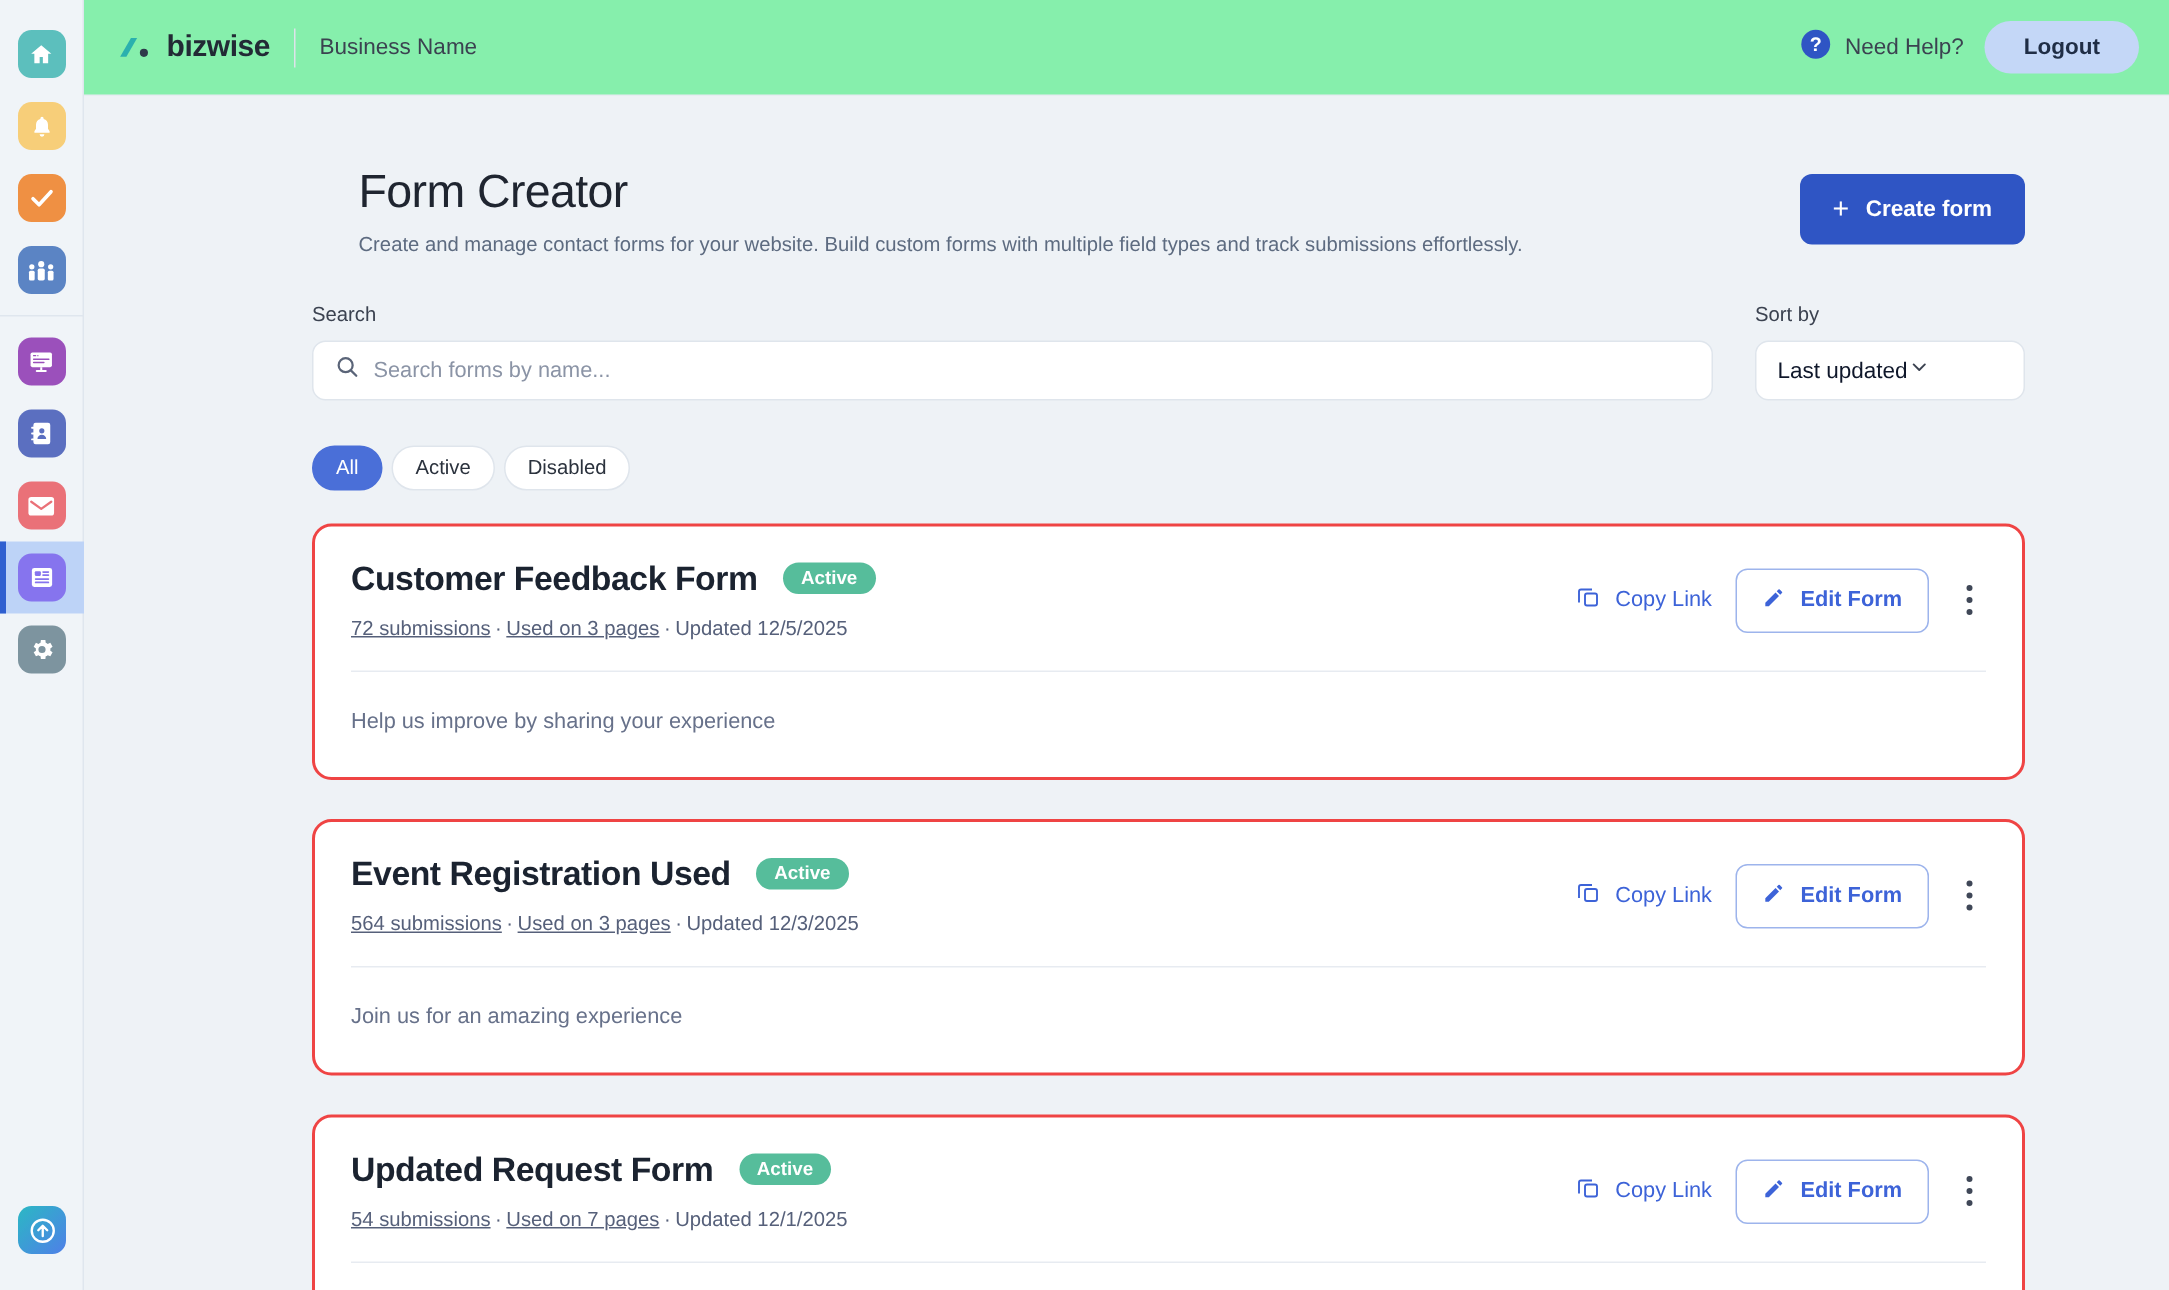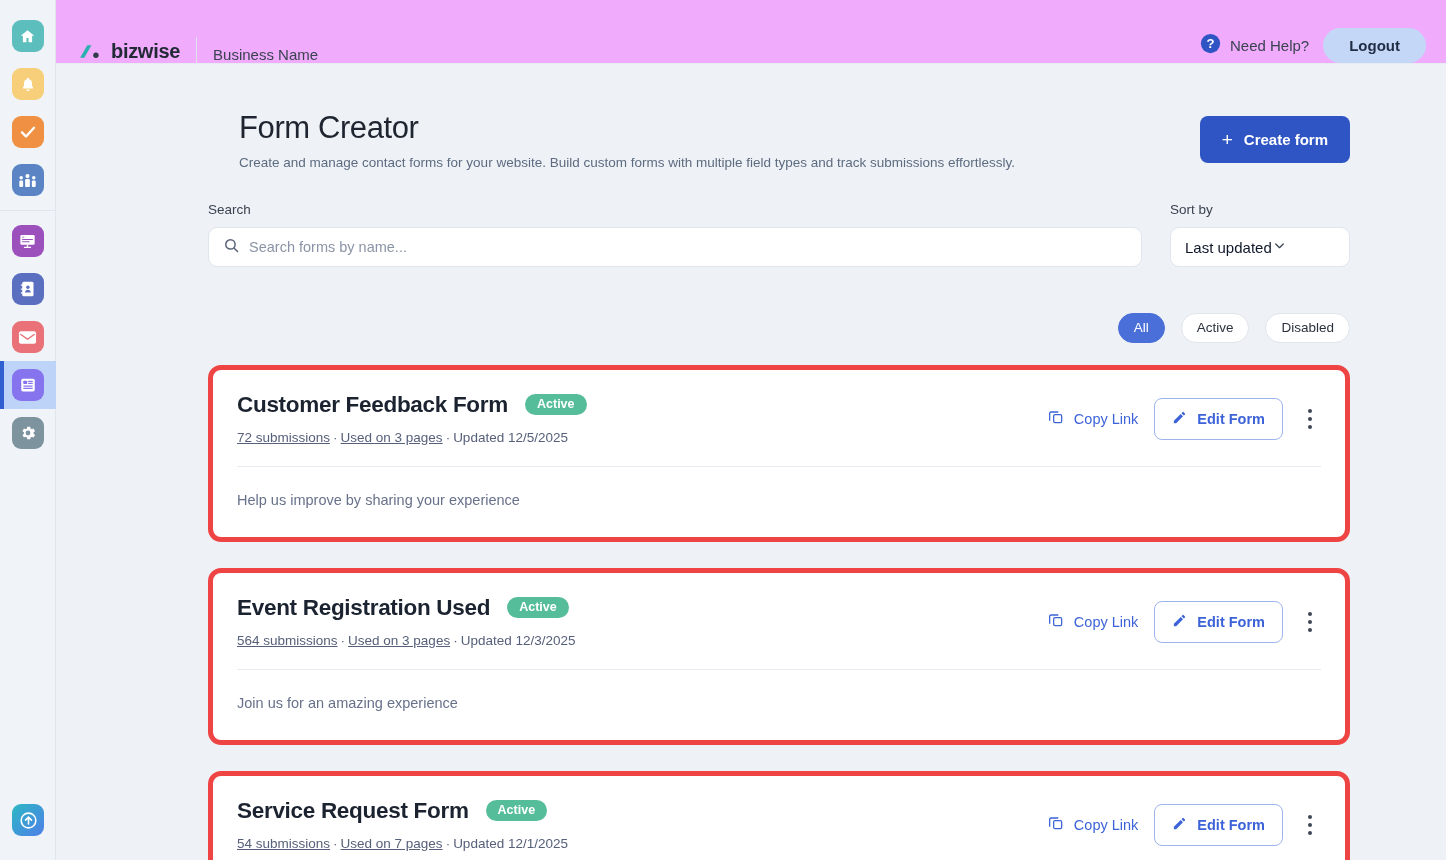--- a/index.html
+++ b/index.html
@@ -45,22 +45,22 @@
   }
   .rail-icon.grad {
     background: linear-gradient(135deg, #2bb8c4 0%, #4f7fe8 100%);
   }
 
   
   .main { flex: 1; height: 860px; display: flex; flex-direction: column; min-width: 0; }
 
   
   .topbar {
-    height: 64px; background: #f0abfc; flex: 0 0 64px;
-    display: flex; align-items: flex-end; padding: 0 16px 0 22px;
+    height: 64px; background: #86efac; flex: 0 0 64px;
+    display: flex; align-items: center; padding: 0 16px 0 22px;
     border-bottom: 1px solid #e7ecf2;
   }
   .brand { display: flex; align-items: center; gap: 9px; }
   .brand-mark { display: flex; align-items: center; }
   .brand-name {
     font-size: 20px; font-weight: bold; color: #222a35; letter-spacing: -0.3px;
   }
   .vdiv { width: 1px; height: 26px; background: #dde3ea; margin: 0 16px; }
   .biz-name { font-size: 15px; color: #3b4250; }
   .topbar-right { margin-left: auto; display: flex; align-items: center; gap: 14px; padding-right: 4px;}
@@ -109,32 +109,32 @@
   .field-sort { width: 180px; margin-left: auto; }
   .select-wrap {
     position: relative; background: #fff; border: 1px solid #dfe5ec;
     border-radius: 9px; height: 40px; display: flex; align-items: center;
     padding: 0 14px; cursor: pointer;
   }
   .select-val { font-size: 15px; color: #0f172a; }
   .select-wrap svg { margin-left: auto; }
 
   
-  .chips { display: flex; gap: 16px; margin-top: 46px; justify-content: flex-end; }
+  .chips { display: flex; gap: 6px; margin-top: 30px; }
   .chip {
     border-radius: 16px; font-size: 13.5px; padding: 7px 15px; cursor: pointer;
     border: 1px solid #dfe5ec; background: #fff; color: #2b323d; font-family: inherit;
     line-height: 1;
   }
   .chip.sel { background: #4a6fd8; border-color: #4a6fd8; color: #fff; }
 
   
   .cards { margin-top: 22px; display: flex; flex-direction: column; gap: 26px; padding-bottom: 40px; }
   .card {
-    background: #fff; border: 5px solid #ef4444; border-radius: 13px;
+    background: #fff; border: 2px solid #ef4444; border-radius: 13px;
     padding: 22px 24px 0 24px;
   }
   .card-top { display: flex; align-items: flex-start; }
   .card-left { min-width: 0; }
   .title-row { display: flex; align-items: center; gap: 17px; }
   .card-title { font-size: 22.5px; color: #1b2330; font-weight: bold; letter-spacing: -0.3px; }
   .badge {
     background: #56bd9b; color: #fff; font-size: 12.5px; font-weight: bold;
     border-radius: 11px; padding: 4px 12px; line-height: 1.1;
   }
@@ -432,21 +432,21 @@
               </div>
             </div>
             <div class="card-divider"></div>
             <p class="card-desc">Join us for an amazing experience</p>
           </section>
 
           <section class="card">
             <div class="card-top">
               <div class="card-left">
                 <div class="title-row">
-                  <h2 class="card-title">Service Request Form</h2>
+                  <h2 class="card-title">Updated Request Form</h2>
                   <span class="badge">Active</span>
                 </div>
                 <div class="meta">
                   <a>54 submissions</a><span class="sep">·</span><a>Used on 7 pages</a><span class="sep">·</span><span>Updated 12/1/2025</span>
                 </div>
               </div>
               <div class="card-actions">
                 <button class="copy-link">
                   <span>
                     <svg width="16" height="16" viewBox="0 0 24 24" fill="none" stroke="#3d63d8" stroke-width="1.9">

